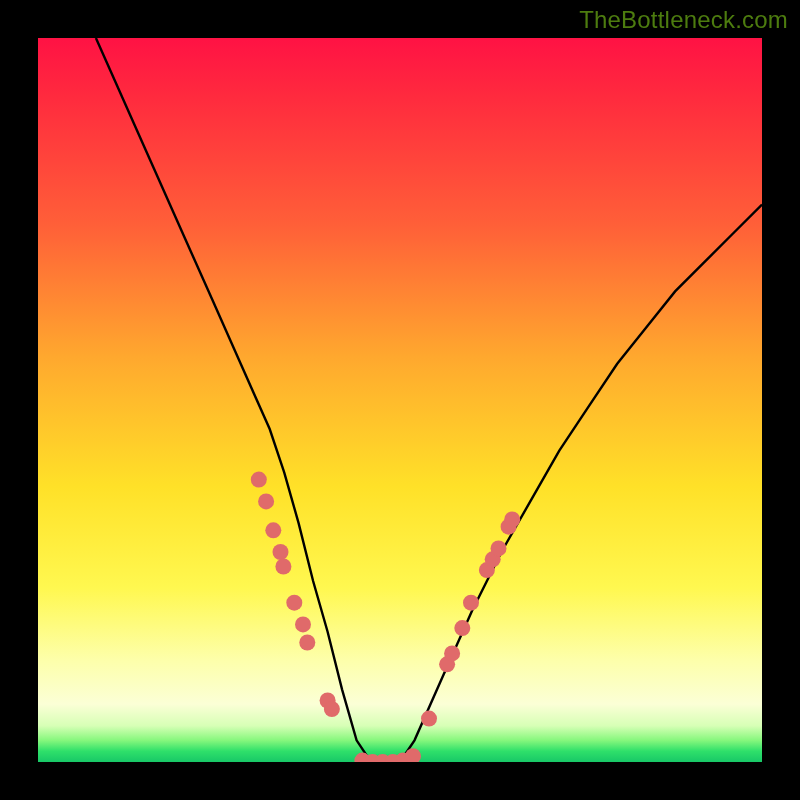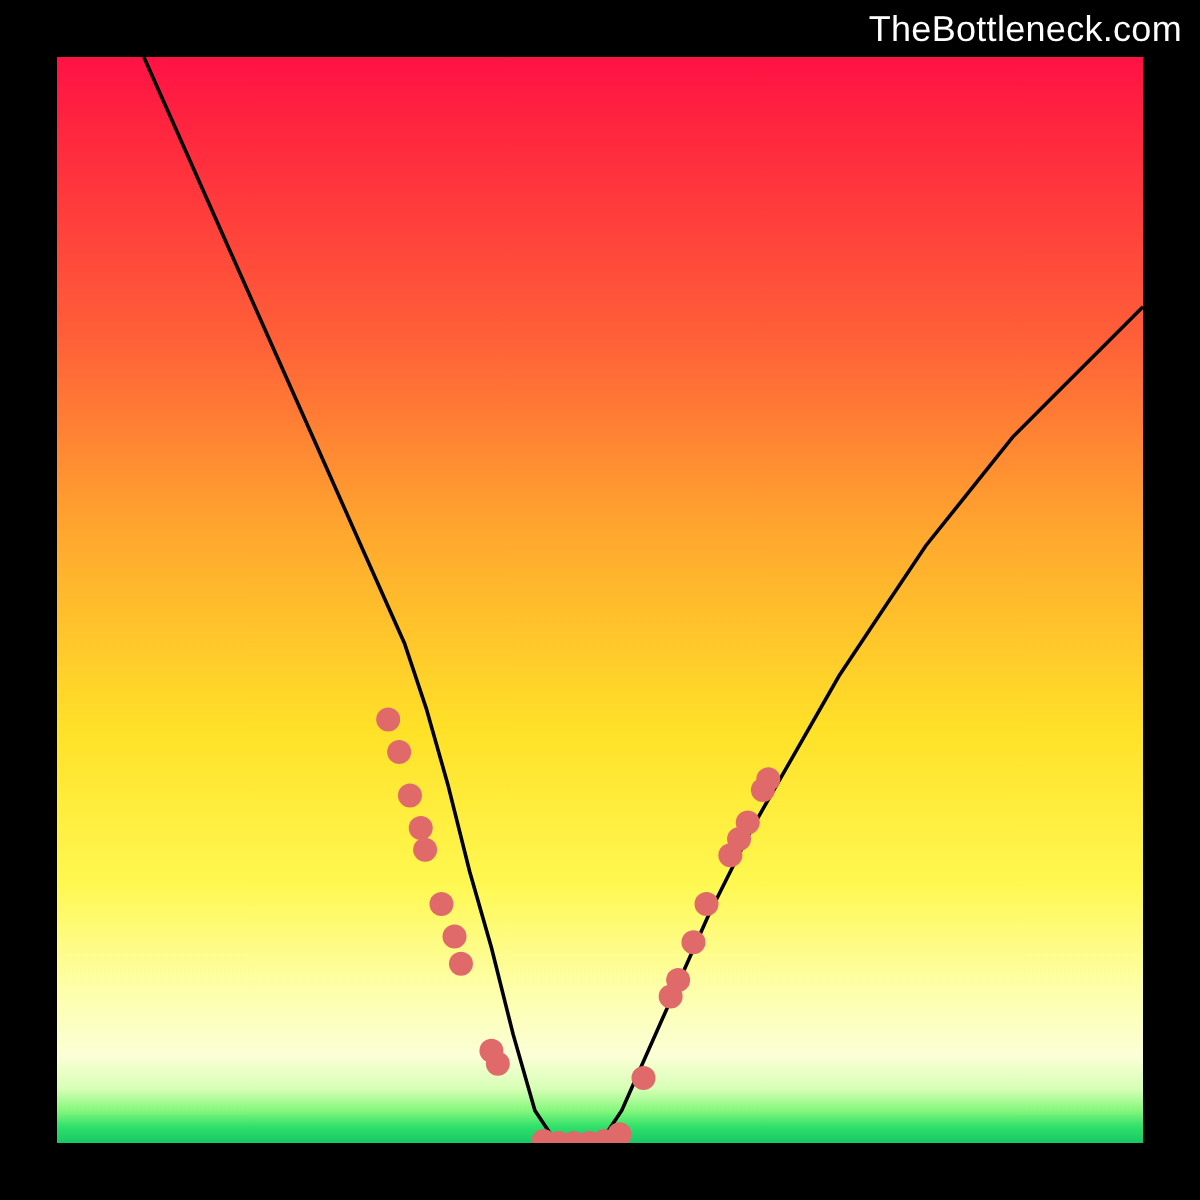--- a/index.html
+++ b/index.html
@@ -40,21 +40,21 @@
         #d7ffb6 95%,
         #86f77d 97%,
         #2fe06a 98.5%,
         #18c867 100%
       );
   }
   .watermark {
     position: absolute;
     top: 6px;
     right: 12px;
-    color: #ffffff;
+    color: #4d7c0f;
     font-size: 24px;
     font-weight: 500;
     letter-spacing: 0.2px;
   }
   svg.curve {
     position: absolute;
     left: 0;
     top: 0;
     width: 724px;
     height: 724px;

